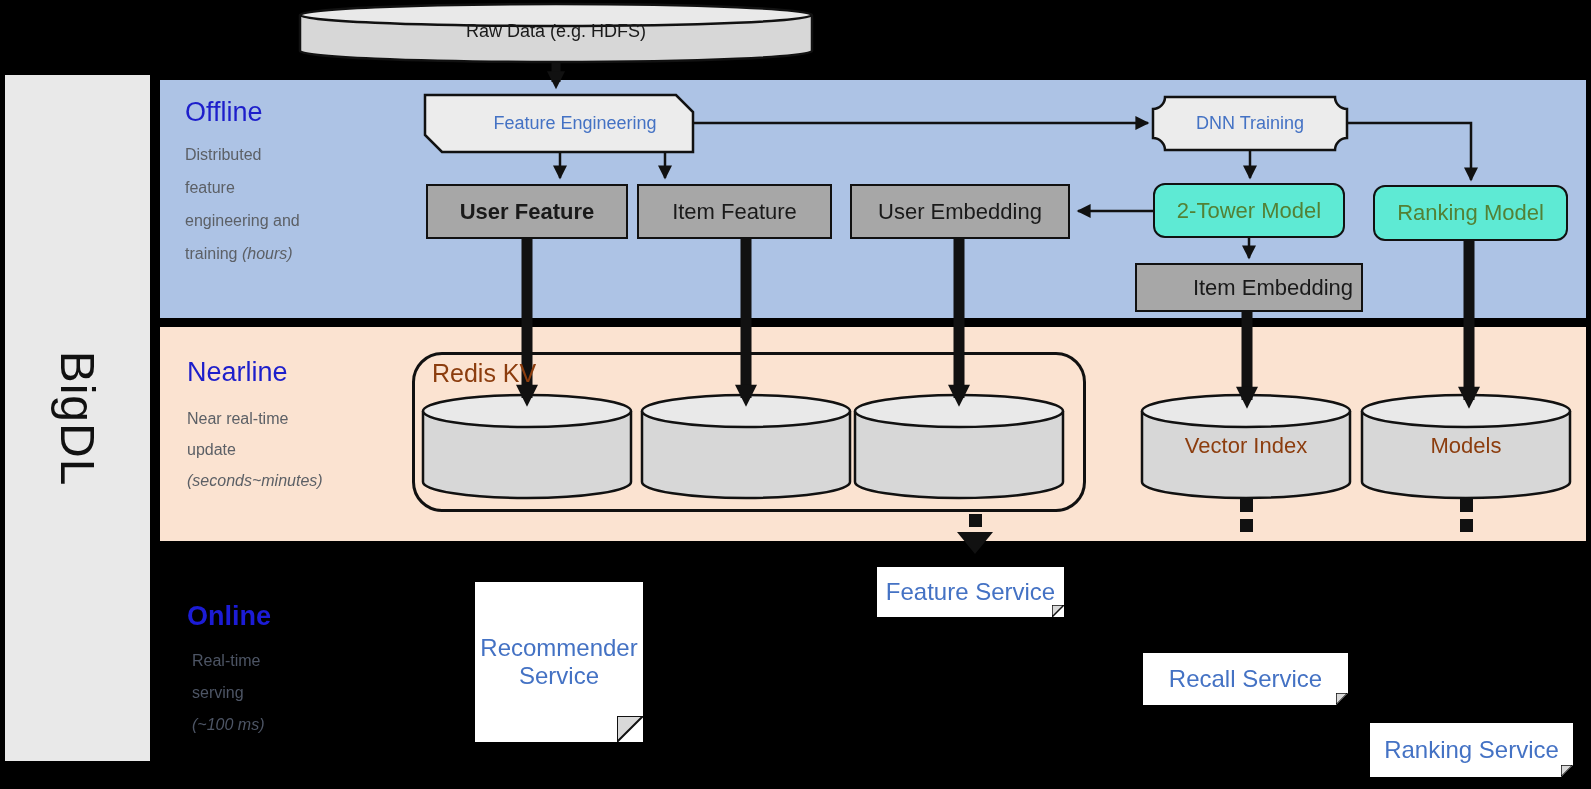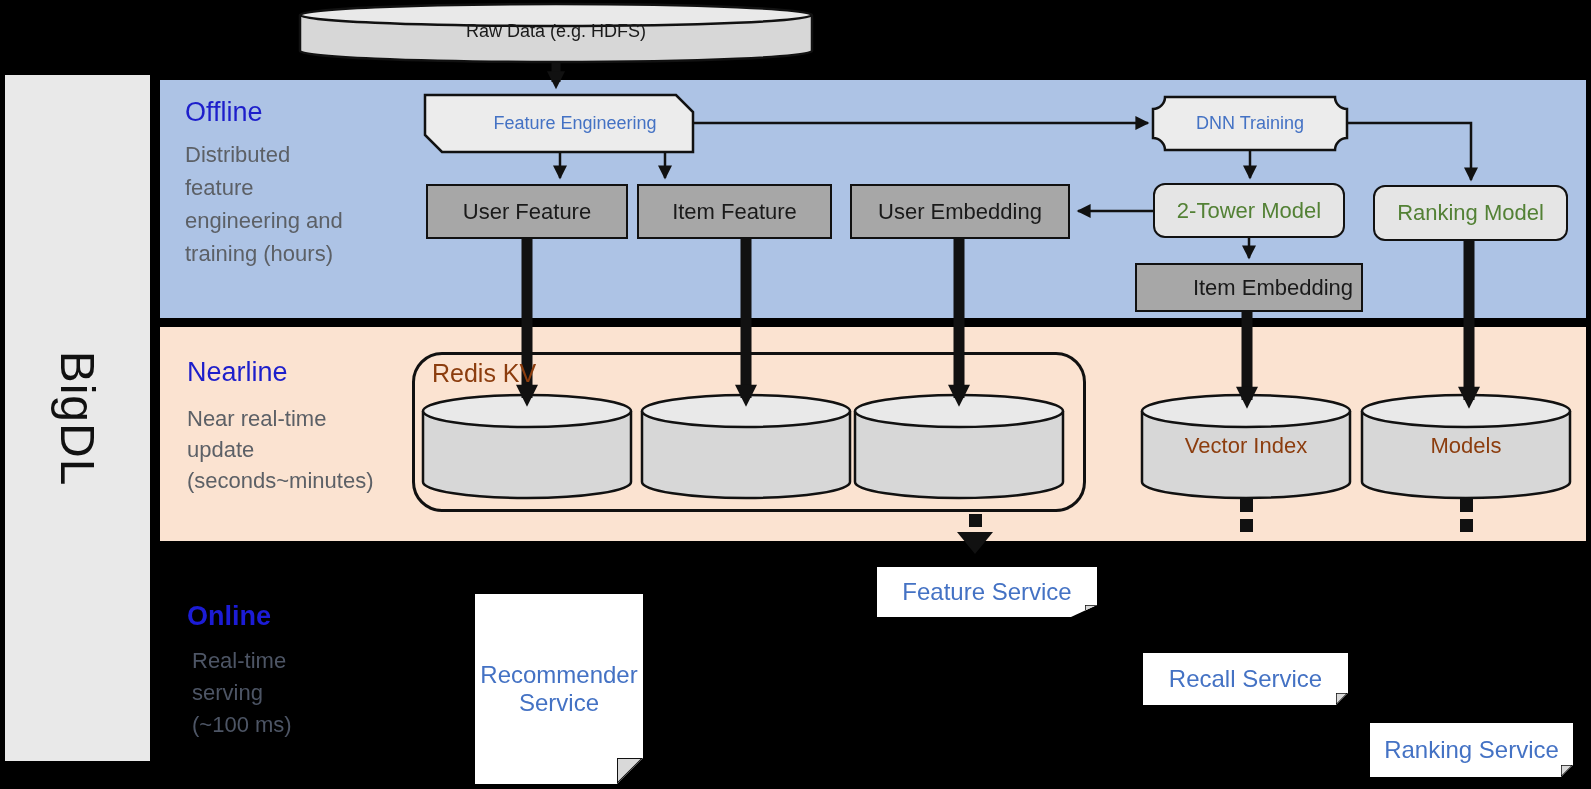--- a/index.html
+++ b/index.html
@@ -8,28 +8,28 @@
   .abs{position:absolute;}
   
   #sidebar{left:5px;top:75px;width:145px;height:686px;background:#e9e9e9;z-index:0;
            display:flex;align-items:center;justify-content:center;}
   #sidebar .brand{transform:rotate(90deg);font-size:48px;color:#111;letter-spacing:1px;white-space:nowrap;}
   .panel{z-index:0;}
   #panel-offline{left:160px;top:80px;width:1426px;height:238px;background:#adc3e5;}
   #panel-nearline{left:160px;top:327px;width:1426px;height:214px;background:#fbe3d1;}
   
   .sec-title{font-size:27px;color:#1d1ecb;z-index:2;white-space:nowrap;}
-  .sec-desc{font-size:22px;color:#5c6066;line-height:33px;z-index:2;white-space:nowrap;}
+  .sec-desc{font-size:16px;color:#5c6066;line-height:33px;z-index:2;white-space:nowrap;}
   .sec-desc.online{color:#4d5565;line-height:32px;}
-  .ital{}
+  .ital{font-style:italic;}
   
   .node{z-index:2;display:flex;align-items:center;justify-content:center;text-align:center;
         font-size:22px;color:#1a1a1a;box-sizing:border-box;}
   .graybox{background:#a7a7a7;border:2.5px solid #111;}
-  .lightround{background:#e5e5e5;border:2.5px solid #111;border-radius:12px;color:#538135;}
+  .lightround{background:#5eead4;border:2.5px solid #111;border-radius:12px;color:#538135;}
   .shapelabel{color:#4472c4;font-size:18px;background:transparent;}
   .brown{color:#8c3d0e;}
   .service{background:#fff;color:#4472c4;font-size:24px;position:absolute;}
   .fold{position:absolute;right:0;bottom:0;z-index:3;}
   #svg-layer{left:0;top:0;z-index:1;pointer-events:none;}
   #redis-group{left:412px;top:352px;width:674px;height:160px;border:3px solid #111;
                border-radius:30px;z-index:0;box-sizing:border-box;}
   .cyl-label{z-index:2;text-align:center;font-size:22px;}
 </style>
 </head>
@@ -120,21 +120,21 @@
   <div class="abs sec-title" style="left:185px;top:97px;">Offline</div>
   <div class="abs sec-desc" style="left:185px;top:138px;">
     <div>Distributed</div>
     <div>feature</div>
     <div>engineering and</div>
     <div><span>training </span><span class="ital">(hours)</span></div>
   </div>
 
   <div class="abs node shapelabel" style="left:425px;top:95px;width:268px;height:57px;padding-left:32px;">Feature Engineering</div>
   <div class="abs node shapelabel" style="left:1153px;top:97px;width:194px;height:53px;">DNN Training</div>
-  <div class="abs node graybox" style="left:426px;top:184px;width:202px;height:55px;">User Feature</div>
+  <div class="abs node graybox" style="left:426px;top:184px;width:202px;height:55px;font-weight:bold;">User Feature</div>
   <div class="abs node graybox" style="left:637px;top:184px;width:195px;height:55px;">Item Feature</div>
   <div class="abs node graybox" style="left:850px;top:184px;width:220px;height:55px;">User Embedding</div>
   <div class="abs node lightround" style="left:1153px;top:183px;width:192px;height:55px;">2-Tower Model</div>
   <div class="abs node lightround" style="left:1373px;top:185px;width:195px;height:56px;">Ranking Model</div>
   <div class="abs node graybox" style="left:1135px;top:263px;width:228px;height:49px;padding-left:48px;">Item Embedding</div>
 
   <div class="abs sec-title" style="left:187px;top:357px;">Nearline</div>
   <div class="abs sec-desc" style="left:187px;top:403px;line-height:31px;">
     <div>Near real-time</div>
     <div>update</div>
@@ -144,29 +144,29 @@
   <div class="abs cyl-label brown" style="left:1142px;top:433px;width:208px;">Vector Index</div>
   <div class="abs cyl-label brown" style="left:1362px;top:433px;width:208px;">Models</div>
 
   <div class="abs sec-title" style="left:187px;top:601px;font-weight:bold;color:#1c1cd6;">Online</div>
   <div class="abs sec-desc online" style="left:192px;top:645px;">
     <div>Real-time</div>
     <div>serving</div>
     <div class="ital">(~100 ms)</div>
   </div>
 
-  <div class="abs node service" style="left:475px;top:594px;width:168px;height:190px;z-index:2;
+  <div class="abs node service" style="left:475px;top:582px;width:168px;height:160px;z-index:2;
         clip-path:polygon(0 0,100% 0,100% 164px,142px 100%,0 100%);">
     <span style="padding:0 14px;">Recommender Service</span>
     <svg class="fold" width="26" height="26" style="right:0;bottom:0;">
       <polygon points="0,0 26,0 0,26" fill="#d9d9d9" stroke="#111" stroke-width="2"></polygon>
     </svg>
   </div>
 
-  <div class="abs node service" style="left:877px;top:567px;width:220px;height:50px;z-index:2;
+  <div class="abs node service" style="left:877px;top:567px;width:187px;height:50px;z-index:2;
         clip-path:polygon(0 0,100% 0,100% 38px,194px 100%,0 100%);">
     <span>Feature Service</span>
     <svg class="fold" width="12" height="12">
       <polygon points="0,0 12,0 0,12" fill="#d9d9d9" stroke="#111" stroke-width="1.5"></polygon>
     </svg>
   </div>
 
   <div class="abs node service" style="left:1143px;top:653px;width:205px;height:52px;z-index:2;
         clip-path:polygon(0 0,100% 0,100% 40px,193px 100%,0 100%);">
     <span>Recall Service</span>

